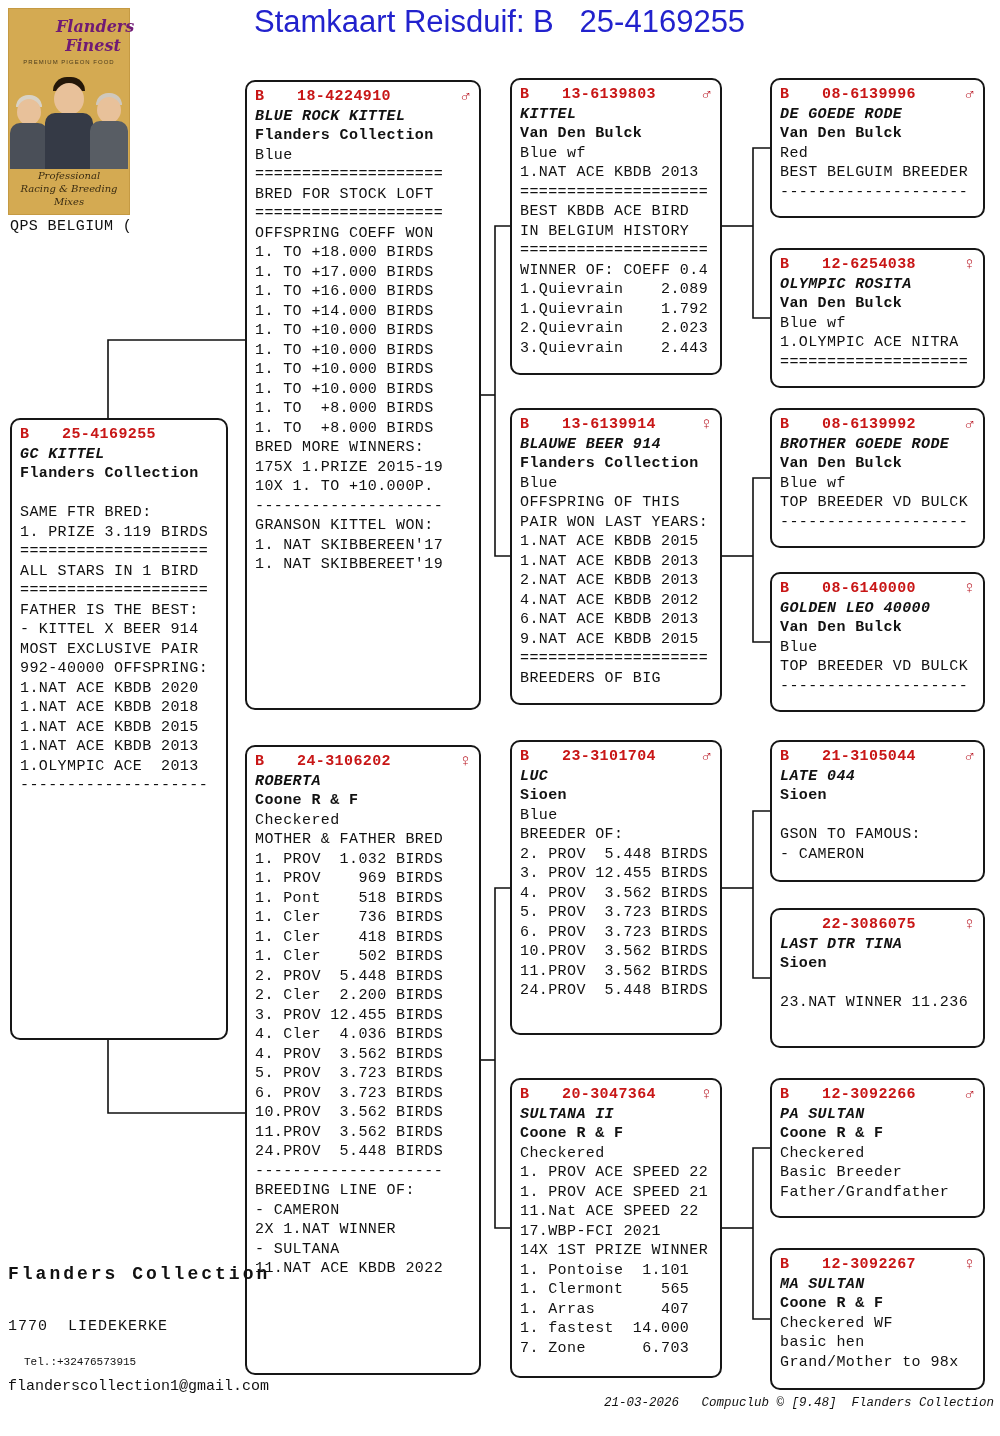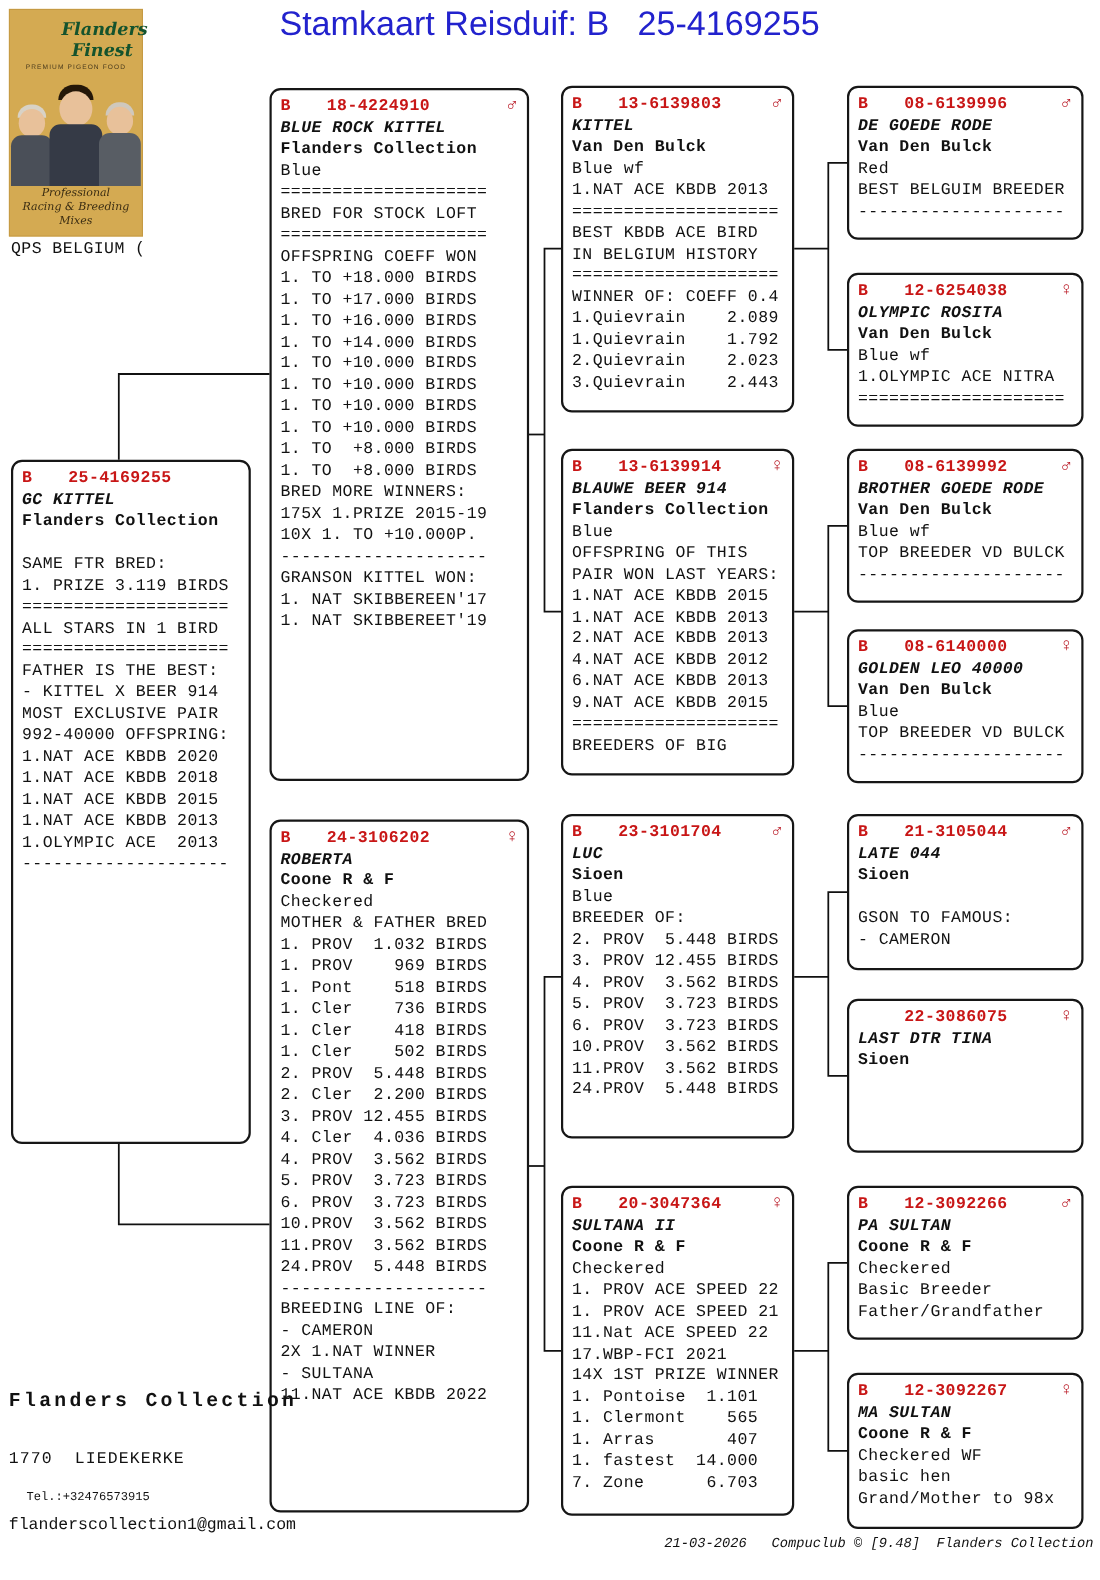--- a/index.html
+++ b/index.html
@@ -5,21 +5,21 @@
   html,body{margin:0;padding:0;width:1000px;height:1436px;overflow:hidden;background:#ffffff;}
   body{position:relative;font-family:"Liberation Mono",monospace;color:#111;}
 
   .title{position:absolute;left:254px;top:4px;font-family:"Liberation Sans",sans-serif;
          font-size:31px;color:#2222cd;white-space:pre;}
 
   
   .logo{position:absolute;left:8px;top:8px;width:122px;height:207px;background:#d4aa52;
         box-shadow:inset 0 0 0 1px #c59a43;}
   .logo-brand{font-family:"DejaVu Serif",serif;font-style:italic;font-weight:bold;
-              font-size:16px;color:#14532d;text-align:center;margin-top:9px;margin-left:48px;}
+              font-size:16px;color:#701a75;text-align:center;margin-top:9px;margin-left:48px;}
   .logo-sub{font-size:6px;letter-spacing:1px;text-align:center;color:#4a3b1d;
             font-family:"Liberation Sans",sans-serif;margin-top:4px;}
   .logo-photo{position:relative;height:98px;margin-top:6px;}
   .man{position:absolute;}
   .head{position:absolute;background:#e8c19a;border-radius:50%;}
   .hair{position:absolute;border-radius:14px 14px 0 0;}
   .torso{position:absolute;border-radius:10px 10px 0 0;}
   .logo-tag1,.logo-tag2{font-family:"DejaVu Serif",serif;font-style:italic;text-align:center;
             color:#3a2c12;font-size:10px;line-height:13px;}
   .logo-caption{position:absolute;left:10px;top:218px;font-size:15px;letter-spacing:.4px;}
@@ -362,20 +362,24 @@
 </div>
 
 <div class="pbox" style="left:770px;top:908px;width:215px;height:140px">
   <div class="hdr">
     <span class="band">&nbsp;</span>
     <span class="ring">22-3086075</span>
     <span class="sex">♀</span>
   </div>
   <div class="bname">LAST DTR TINA</div>
   <div class="bfan">Sioen</div>
+  <div class="blines">
+      <div class="bline">&nbsp;</div>
+      <div class="bline">23.NAT WINNER 11.236</div>
+    </div>
 </div>
 
 <div class="pbox" style="left:770px;top:1078px;width:215px;height:140px">
   <div class="hdr">
     <span class="band">B</span>
     <span class="ring">12-3092266</span>
     <span class="sex">♂</span>
   </div>
   <div class="bname">PA SULTAN</div>
   <div class="bfan">Coone R &amp; F</div>

